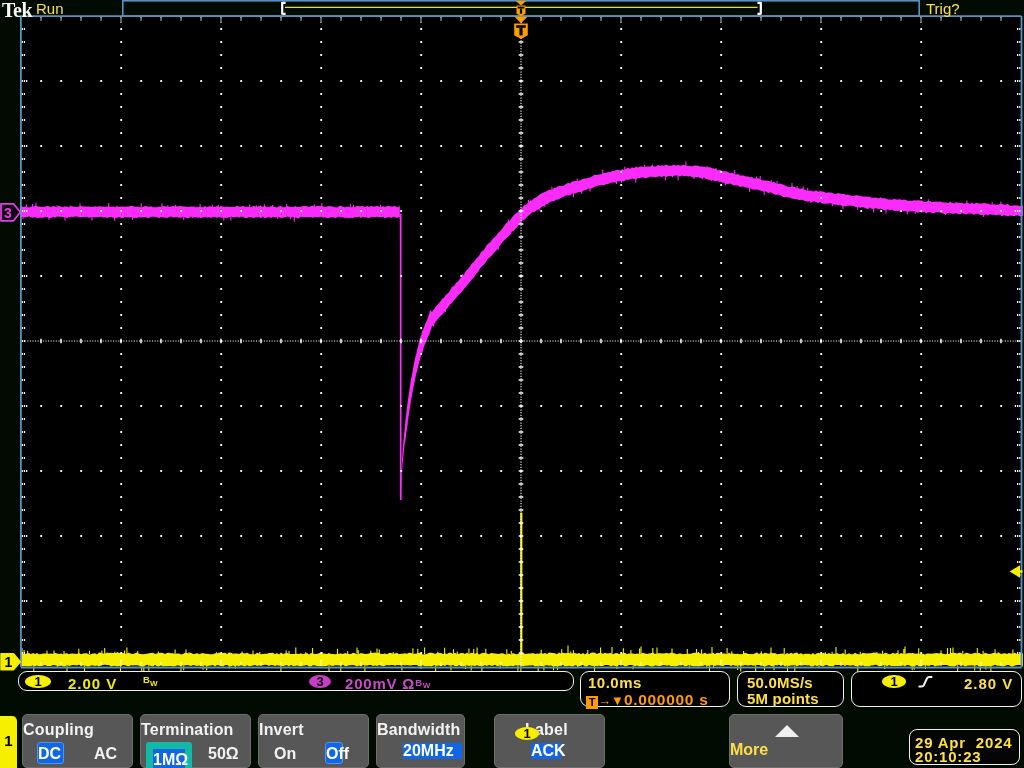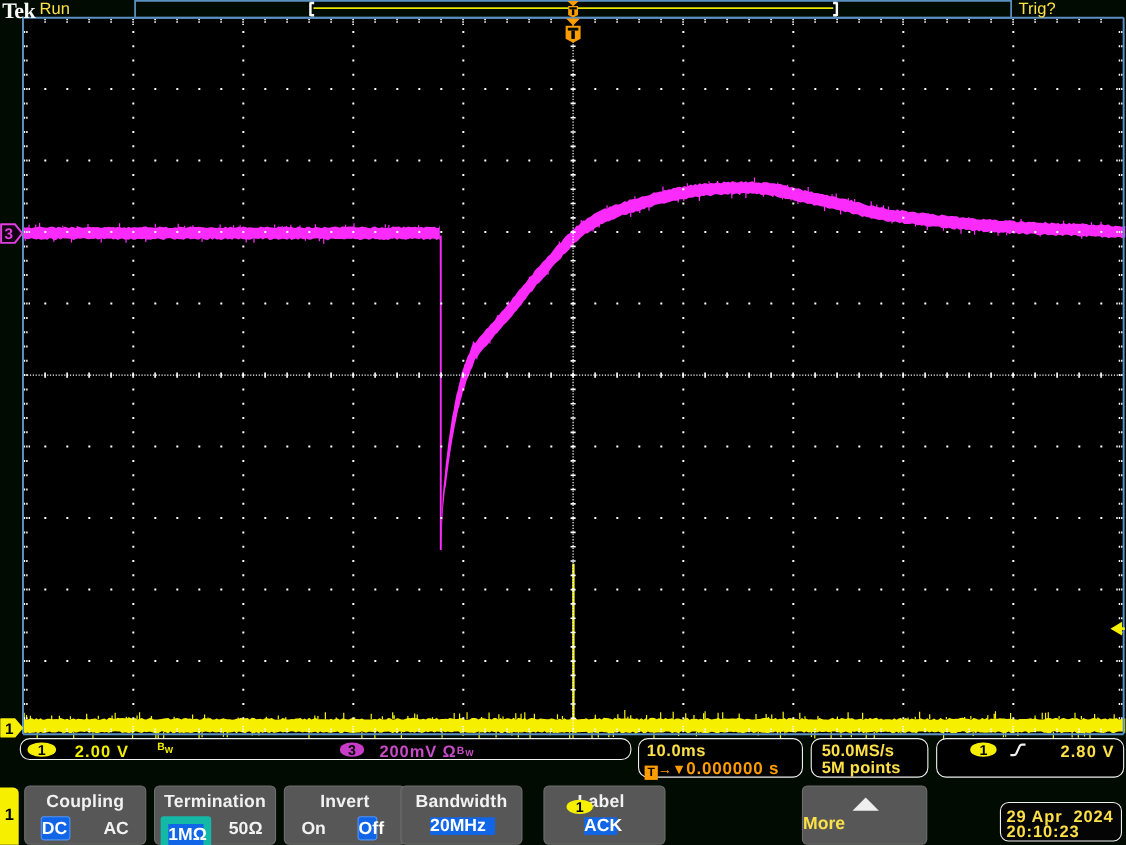--- a/index.html
+++ b/index.html
@@ -4,21 +4,21 @@
 * { margin:0; padding:0; box-sizing:border-box; }
 html,body { width:1024px; height:768px; background:#020b02; overflow:hidden;
   font-family:"Liberation Sans", sans-serif; }
 .abs { position:absolute; }
 .w   { color:#fde047; }
 .bold { font-weight:bold; }
 .ell { position:absolute; border-radius:50%; color:#000; font-weight:bold;
         text-align:center; }
 .gbtn { position:absolute; top:714px; height:54px; background:#575757;
          border:1px solid #6e6e6e; border-radius:5px; }
-.gtitle { position:absolute; top:6px; width:100%; text-align:center;
+.gtitle { position:absolute; top:6px; width:100%; 
            color:#f2f2f2; font-size:16px; font-weight:bold; letter-spacing:0.2px; }
 .bluebox { position:absolute; background:#1166e8; color:#fff; font-weight:bold;
             font-size:16px; text-align:left; }
 .opt { position:absolute; color:#f2f2f2; font-weight:bold; font-size:16px; }
 .robox { position:absolute; background:#000; border:1.6px solid #f0f0f0;
           border-radius:9px; }
 </style></head>
 <body>
 <svg width="1024" height="768" viewBox="0 0 1024 768" style="position:absolute;left:0;top:0">
 <rect x="20" y="15.4" width="1002.5" height="652.6" fill="#000"></rect>
@@ -99,21 +99,21 @@
 <div class="gbtn" style="left:140px;width:111px">
   <div class="gtitle">Termination</div>
   <div class="bluebox" style="left:5px;top:27px;width:46px;height:37px;line-height:22px;border-radius:3px;border:7px solid #14b8a6">1MΩ</div>
   <div class="opt" style="left:67px;top:30px">50Ω</div>
 </div>
 <div class="gbtn" style="left:258px;width:111px">
   <div class="gtitle">Invert</div>
   <div class="opt" style="left:15px;top:30px">On</div>
   <div class="bluebox" style="left:66px;top:27px;width:18px;height:22px;line-height:22px;border-radius:3px;border:1px solid #4f93f5">Off</div>
 </div>
-<div class="gbtn" style="left:364px;width:111px">
+<div class="gbtn" style="left:376px;width:89px">
   <div class="gtitle">Bandwidth</div>
   <div class="bluebox" style="left:26px;top:28px;width:59px;height:16px;line-height:16px">20MHz</div>
 </div>
 <div class="gbtn" style="left:494px;width:111px">
   <div class="gtitle" style="text-align:left;padding-left:30px">Label</div>
   <div class="ell" style="left:20px;top:12px;width:24px;height:13px;background:#f6f000;font-size:13px;line-height:13px">1</div>
   <div class="bluebox" style="left:36px;top:28px;width:30px;height:16px;line-height:16px">ACK</div>
 </div>
 <div class="gbtn" style="left:729px;width:114px">
   <svg class="abs" style="left:44px;top:9px" width="26" height="14" viewBox="0 0 26 14">

